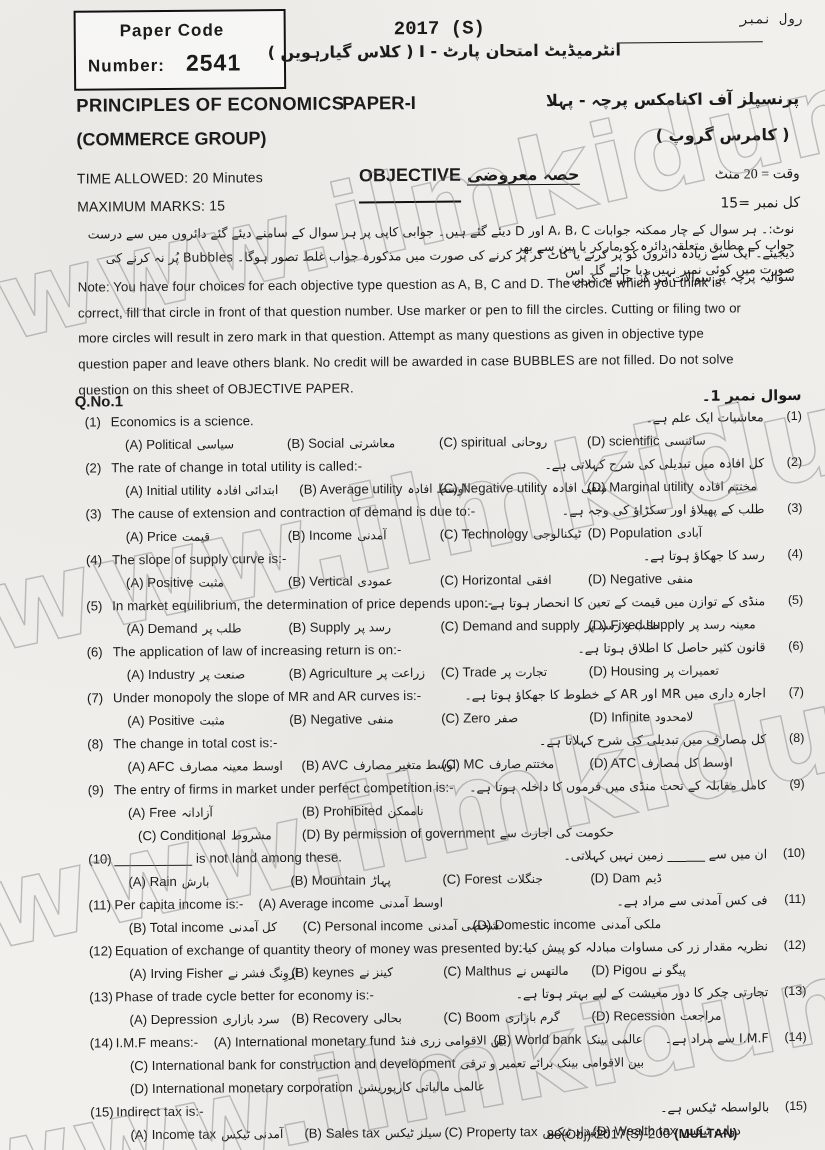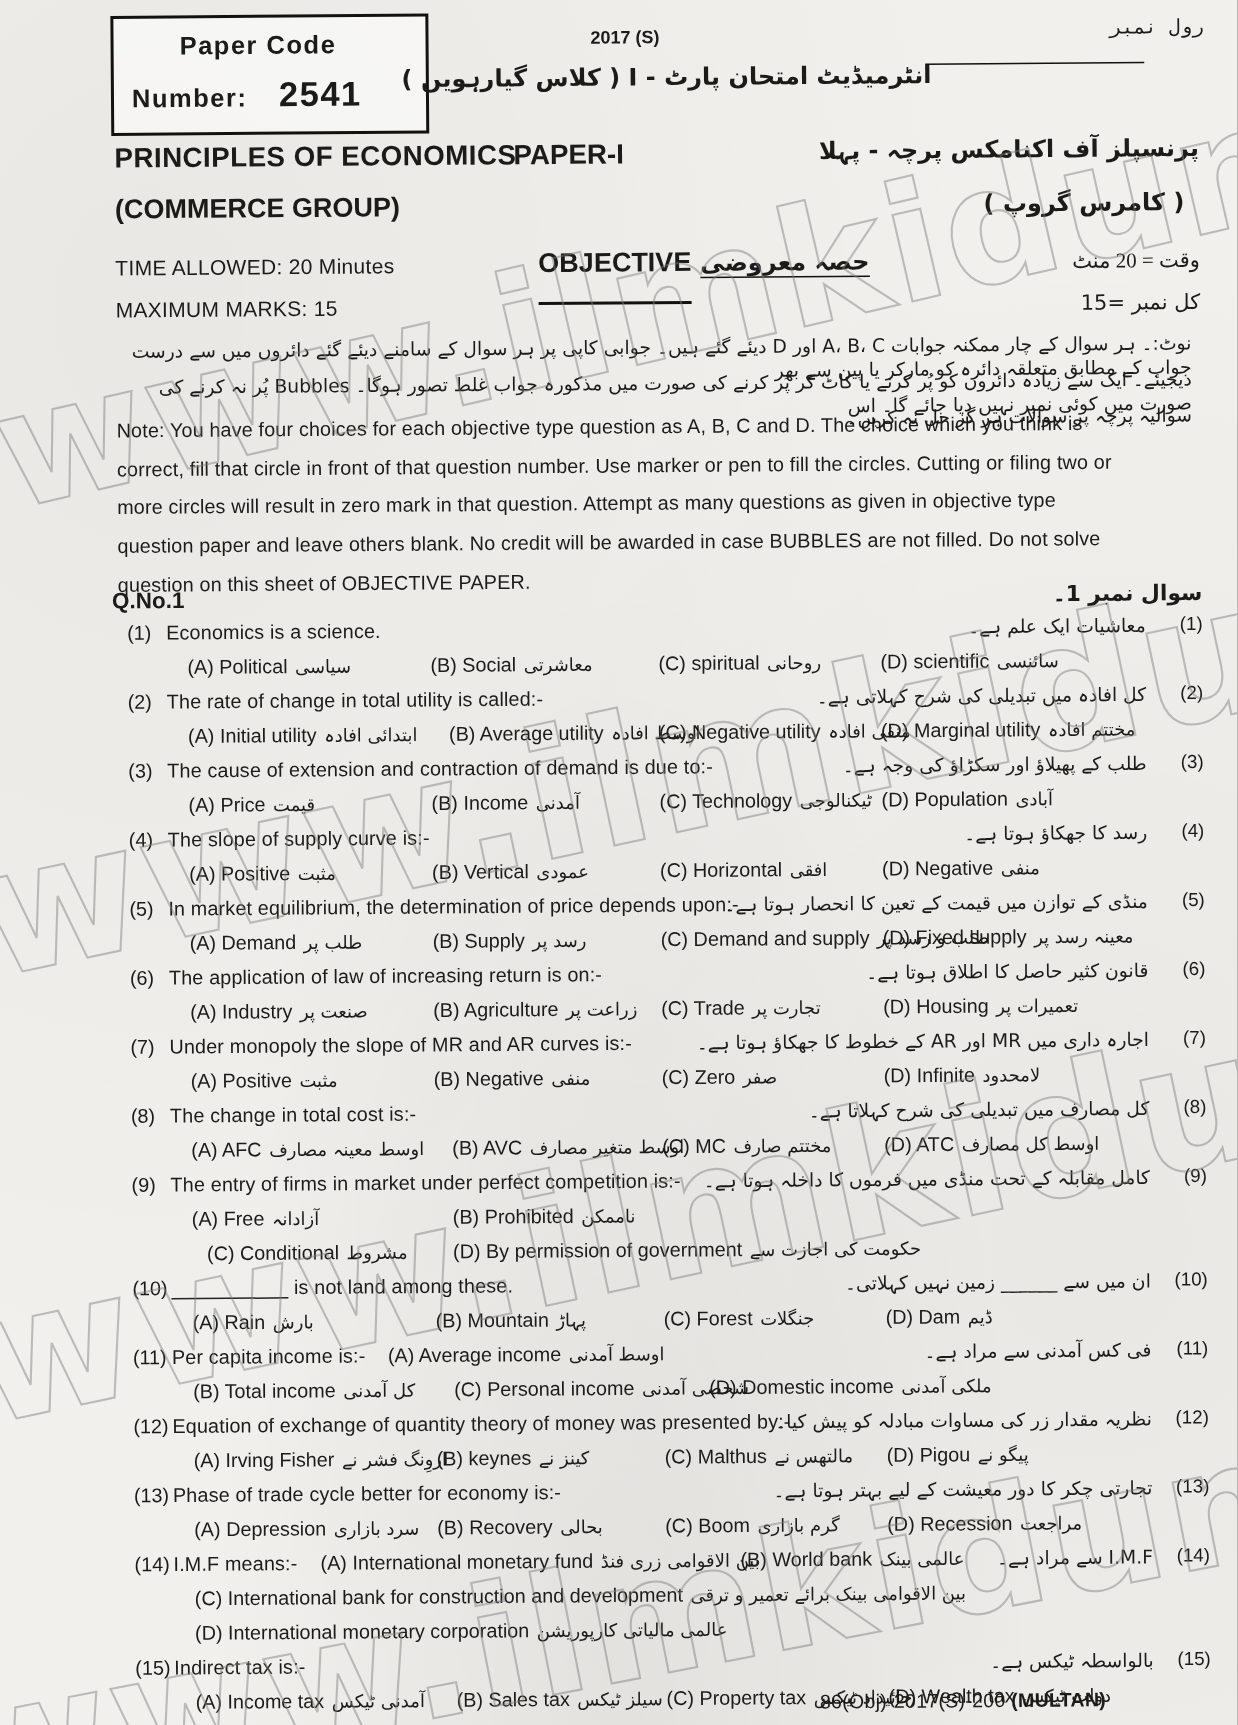--- a/index.html
+++ b/index.html
@@ -69,21 +69,21 @@
     position: absolute; left: 12px; top: 44px;
     font-size: 17px; font-weight: bold; letter-spacing: 1px;
   }
   .code-num {
     position: absolute; left: 110px; top: 38px;
     font-size: 23px; font-weight: bold; letter-spacing: 1px;
   }
 
   .year {
     position: absolute; left: 398px; top: 18px;
-    font-size: 12px; font-weight: bold;
+    font-size: 19px; font-weight: bold; font-family: Liberation Mono, monospace;
   }
   .urdu-exam {
     position: absolute; right: 200px; top: 42px;
     font-size: 16px; font-weight: bold;
     direction: rtl;
     font-family: "DejaVu Sans", sans-serif;
   }
   .roll-label {
     position: absolute; right: 18px; top: 14px;
     font-size: 13px; direction: rtl;

